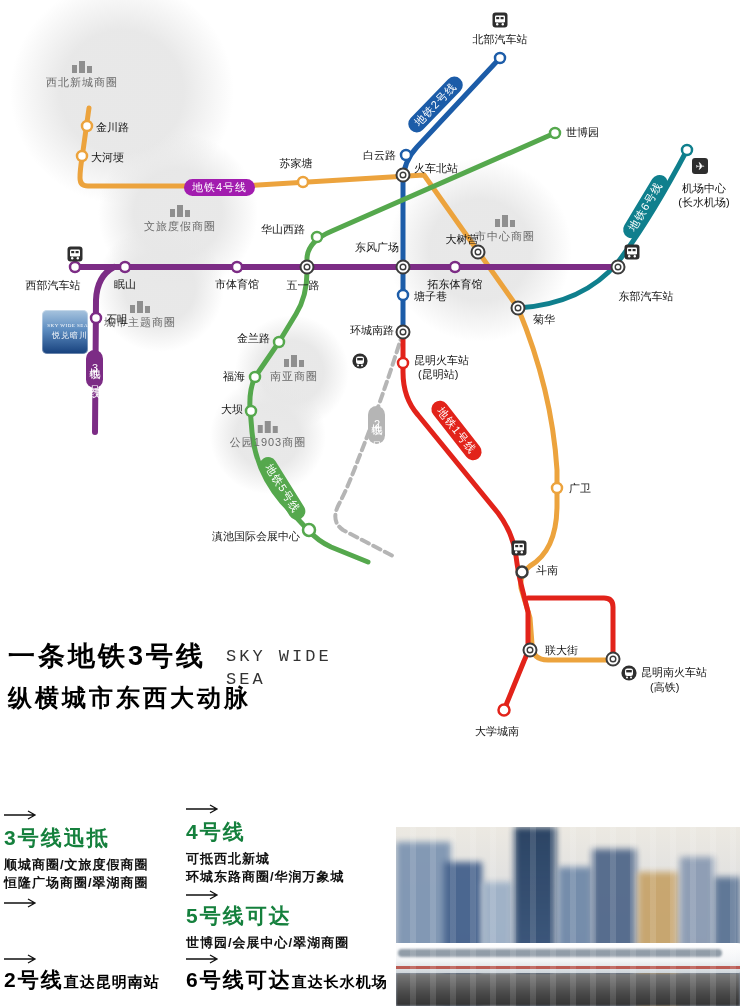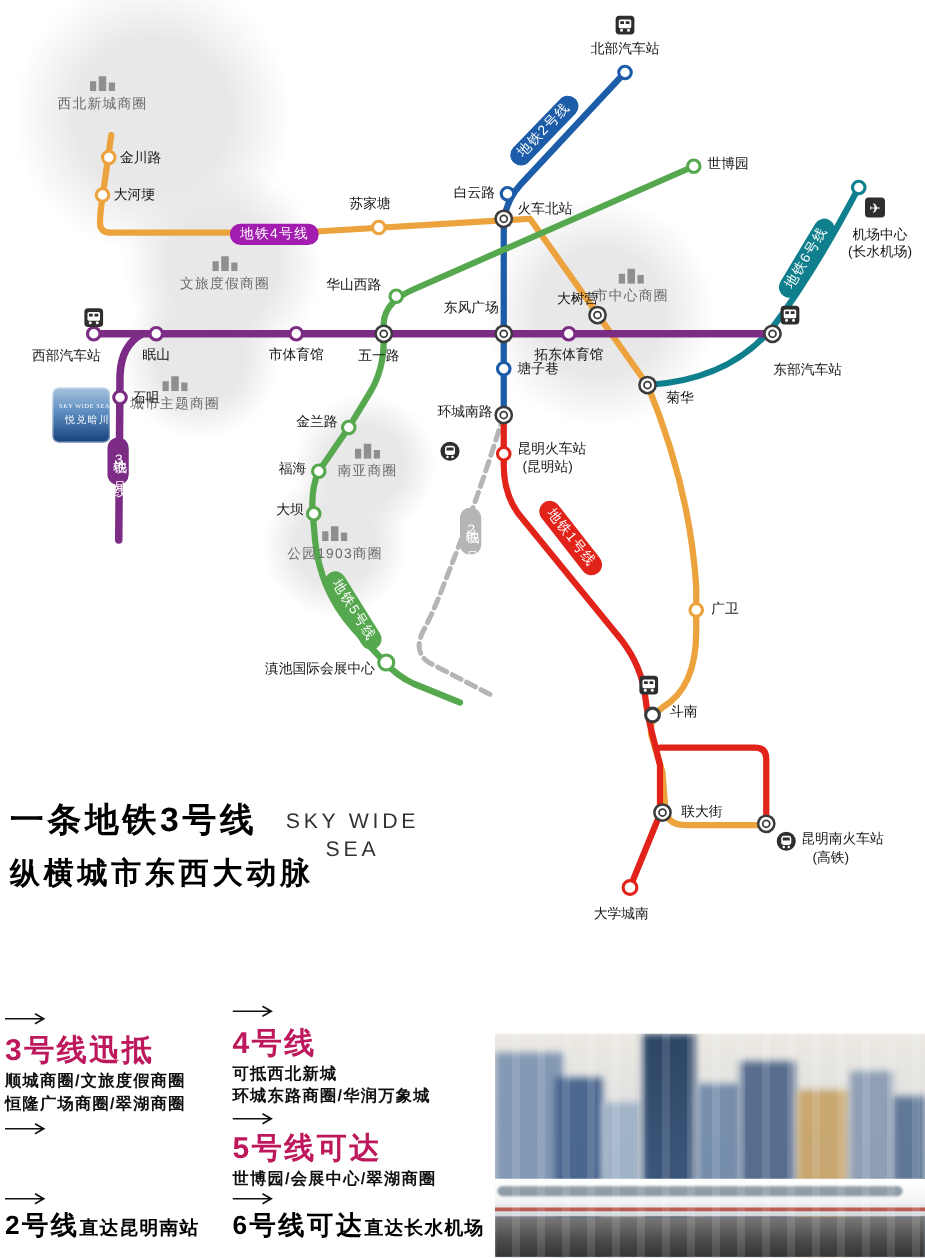--- a/index.html
+++ b/index.html
@@ -23,24 +23,24 @@
   .logo{position:absolute;left:10px;top:310px;width:46px;height:44px;border-radius:5px;z-index:5;
         background:linear-gradient(180deg,#a8c4de 0%,#5c8cc0 45%,#16407c 100%);
         display:flex;flex-direction:column;align-items:flex-end;justify-content:center;color:#fff;text-align:center;
         box-shadow:inset 0 0 0 1px rgba(255,255,255,.35);margin-left:32px;}
   .logo .en{font-family:"Liberation Serif","DejaVu Serif",serif;font-size:5px;letter-spacing:.5px;}
   .logo .cn{font-size:8px;letter-spacing:1px;margin-top:2px;}
   .headline{position:absolute;left:8px;z-index:5;color:#000;font-weight:bold;letter-spacing:3px;white-space:nowrap;}
   .h1{top:638px;font-size:27px;}
   .h2{top:682px;font-size:24px;}
   .h3{top:722px;font-size:24px;}
-  .brandmark{position:absolute;left:226px;top:646px;width:112px;text-align:center;z-index:5;
-             font-family:Liberation Sans, sans-serif;font-size:17px;letter-spacing:3px;color:#333;line-height:1.35;}
+  .brandmark{position:absolute;left:226px;top:646px;width:112px;text-align:left;z-index:5;
+             font-family:Liberation Mono, monospace;font-size:17px;letter-spacing:3px;color:#333;line-height:1.35;}
   .arrow{position:absolute;z-index:5;}
-  .lg-title{position:absolute;font-size:24px;font-weight:bold;color:#be185d;letter-spacing:2px;z-index:5;white-space:nowrap;}
+  .lg-title{position:absolute;font-size:21px;font-weight:bold;color:#15803d;letter-spacing:2px;z-index:5;white-space:nowrap;}
   .lg-sub{position:absolute;font-size:13px;font-weight:bold;color:#101010;letter-spacing:1px;z-index:5;white-space:nowrap;}
   .lg-mix{position:absolute;z-index:5;white-space:nowrap;font-weight:bold;color:#000;}
   .lg-mix .big{font-size:21px;letter-spacing:2px;}
   .lg-mix .small{font-size:15px;letter-spacing:1px;}
   .photo{position:absolute;left:396px;top:827px;width:344px;height:179px;overflow:hidden;z-index:5;
          background:linear-gradient(180deg,#ece9e2 0%,#d8dade 55%,#bfc2c8 100%);}
   .photo .bld{position:absolute;filter:blur(3px);opacity:.95;z-index:1;}
   .photo .track{position:absolute;left:0;top:146px;width:100%;height:33px;z-index:2;filter:blur(1px);
                 background:linear-gradient(180deg,#7a7a7a 0%,#4a4a4a 60%,#333 100%);}
   .photo .train{position:absolute;left:-12px;top:116px;width:368px;height:30px;z-index:3;

